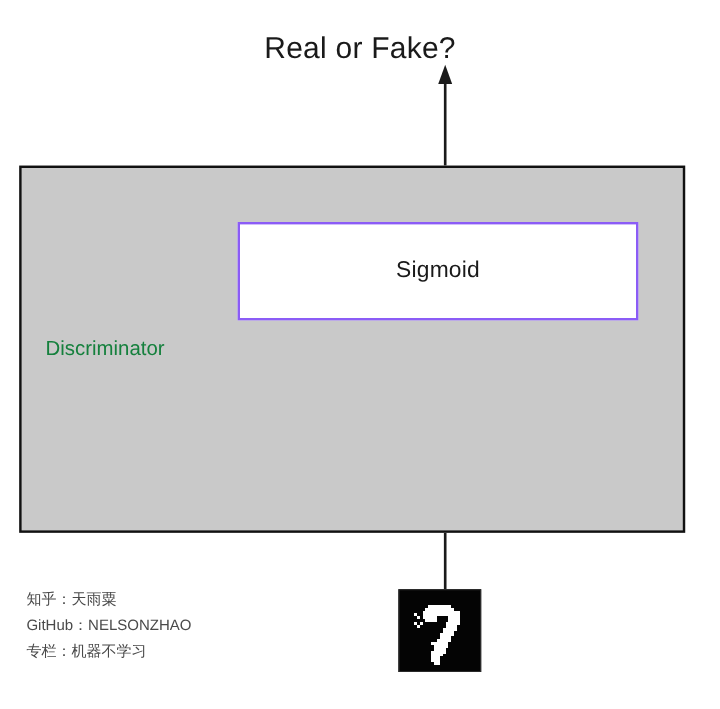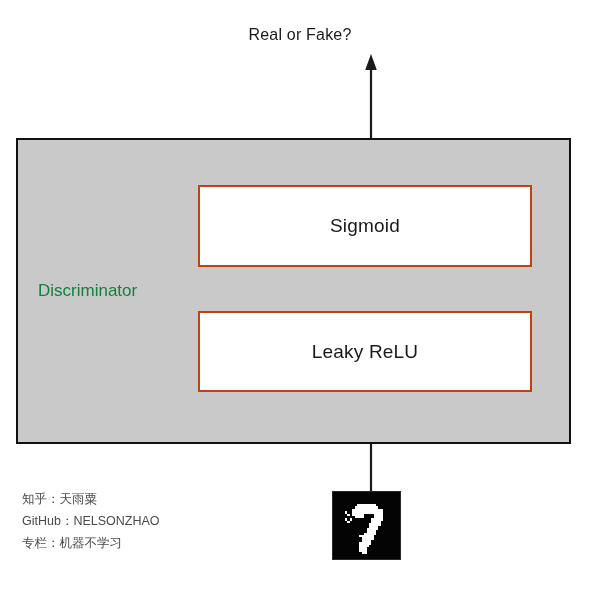--- a/index.html
+++ b/index.html
@@ -25,21 +25,21 @@
     height: 591px;
   }
 
   
   .output-label {
     position: absolute;
     left: 0;
     top: 26px;
     width: 600px;
     text-align: center;
-    font-size: 16px;
+    font-size: 25px;
     letter-spacing: 0.2px;
     color: #1a1a1a;
     white-space: nowrap;
   }
 
   
   .connectors {
     position: absolute;
     left: 0;
     top: 0;
@@ -66,21 +66,21 @@
     top: 281px;
     font-size: 17px;
     color: #15803d;
     white-space: nowrap;
   }
 
   
   .layer-box {
     position: absolute;
     background: #ffffff;
-    border: 2px solid #c2410c;
+    border: 2px solid #8b5cf6;
     box-sizing: border-box;
     display: flex;
     align-items: center;
     justify-content: center;
   }
   .layer-box .layer-label {
     font-size: 19px;
     color: #1a1a1a;
     white-space: nowrap;
     letter-spacing: 0.2px;
@@ -153,23 +153,20 @@
   </svg>
 
   <div class="panel"></div>
 
   <div class="panel-title">Discriminator</div>
 
   <div class="layer-box layer-sigmoid">
     <span class="layer-label">Sigmoid</span>
   </div>
 
-  <div class="layer-box layer-leakyrelu">
-    <span class="layer-label">Leaky ReLU</span>
-  </div>
 
   <div class="digit-image">
     <svg viewBox="0 0 28 28" shape-rendering="crispEdges">
       <rect x="0" y="0" width="28" height="28" fill="#040404"></rect>
       <g fill="#ffffff">
 
         <rect x="5" y="8" width="1" height="1"></rect>
         <rect x="6" y="9" width="1" height="1"></rect>
         <rect x="5" y="11" width="1" height="1"></rect>
         <rect x="7" y="11" width="1" height="1"></rect>

